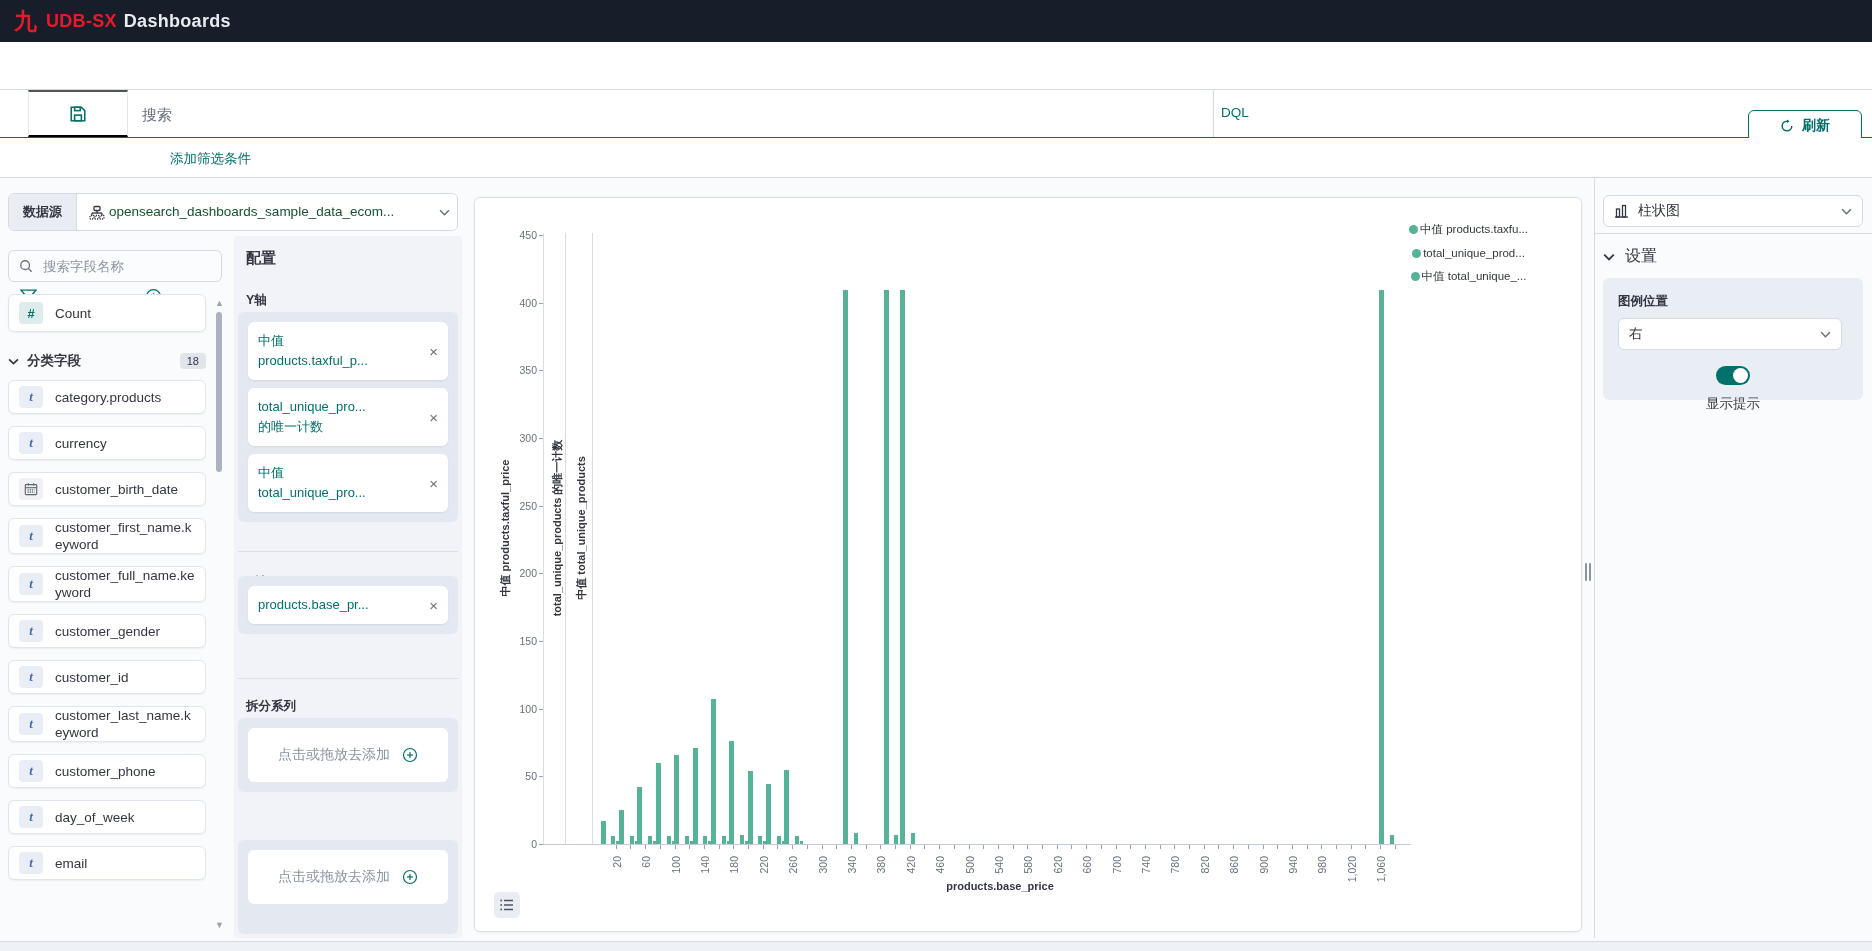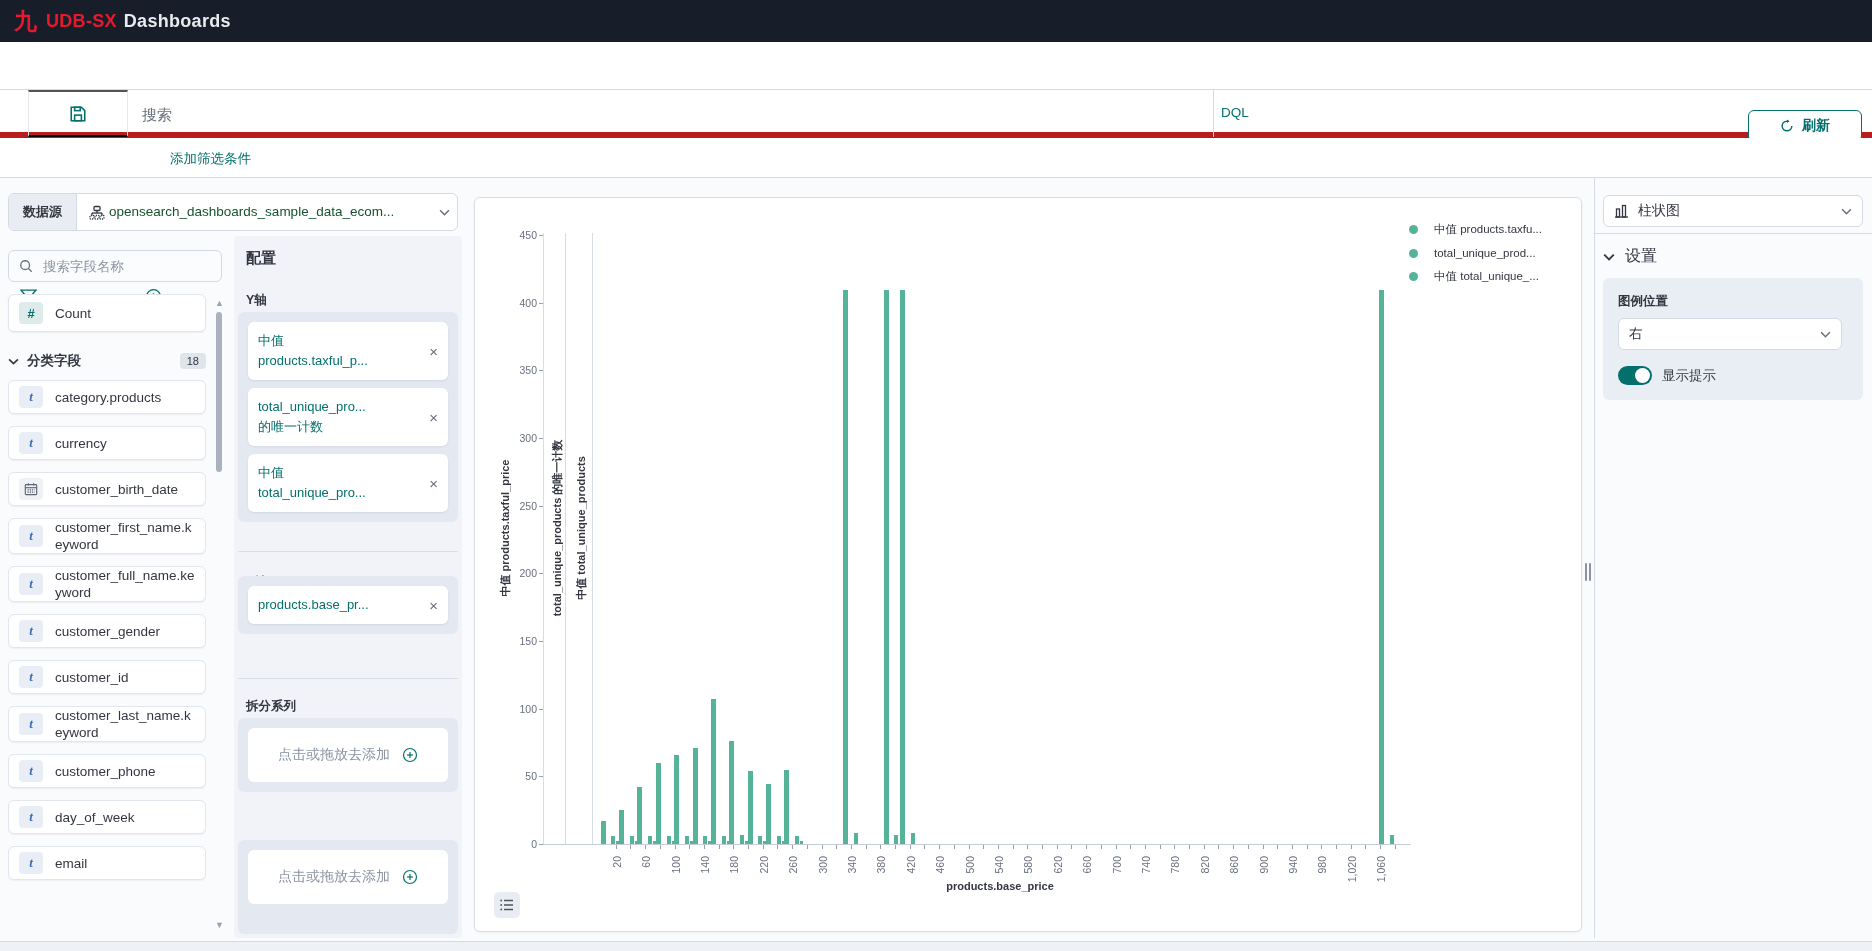--- a/index.html
+++ b/index.html
@@ -24,21 +24,21 @@
   .crumb-prev{left:106px;width:88px;color:#5a6270;}
   .crumb-prev .skew{background:#e0e4ea;}
   .crumb-active{left:200px;width:74px;color:#0b5955;font-weight:700;}
   .crumb-active .skew{background:#c9e5e2;}
   .btn-teal{display:flex;align-items:center;gap:8px;justify-content:center;background:#fff;border:1px solid #04706c;color:#04706c;font-weight:700;font-size:14px;border-radius:6px;cursor:pointer;font-family:inherit;}
   .btn-save-as{position:absolute;left:1655px;top:57px;width:110px;height:32px;}
   .avatar{position:absolute;left:1783px;top:52px;width:28px;height:28px;border-radius:50%;background:#f1d86f;color:#343741;display:flex;align-items:center;justify-content:center;font-size:13px;}
   .help-btn{position:absolute;left:1841px;top:58px;width:17px;height:17px;border-radius:50%;border:1.4px solid #98a2b2;background:none;color:#98a2b2;font-size:10px;line-height:14px;text-align:center;padding:0;cursor:pointer;}
 
   
-  .querybar{position:absolute;left:0;top:90px;width:100%;height:48px;background:#fff;border-bottom:6px solid #b91c1c;box-sizing:border-box;}
+  .querybar{position:absolute;left:0;top:90px;width:100%;height:48px;background:#fff;border-bottom:1px solid #b91c1c;box-sizing:border-box;}
   .saved-query-cell{position:absolute;left:28px;top:0;width:100px;height:47px;border-left:1px solid #e3e8ef;border-right:1px solid #e3e8ef;display:flex;align-items:center;justify-content:center;color:#04706c;cursor:pointer;background:none;}
   .search-input{position:absolute;left:140px;top:8px;width:1050px;height:30px;border:none;outline:none;font-size:15px;font-family:inherit;color:#343741;background:transparent;}
   .search-input::placeholder{color:#69707d;}
   .dql{position:absolute;left:1221px;top:15px;color:#04706c;font-size:13.5px;font-weight:400;cursor:pointer;}
   .date-seg{position:absolute;left:1261px;top:0;width:481px;height:47px;background:#edf0f6;}
   .cal-btn{position:absolute;left:8px;top:12px;display:flex;align-items:center;gap:6px;color:#04706c;background:none;border:none;cursor:pointer;}
   .timerange{position:absolute;left:66px;top:15px;color:#343741;font-size:13.5px;}
   .show-dates{position:absolute;right:10px;top:15px;color:#04706c;font-size:13.5px;cursor:pointer;}
   .btn-refresh{position:absolute;left:1748px;top:8px;width:114px;height:32px;margin-top:12px;}
 
@@ -86,38 +86,38 @@
   .chart-card{position:absolute;left:474px;top:197px;width:1108px;height:735px;background:#fff;border:1px solid #d8dee8;border-radius:6px;box-shadow:0 1px 3px rgba(20,30,50,.05);box-sizing:border-box;}
   .vaxis{position:absolute;width:1px;top:35px;height:611px;background:#d7dde6;}
   .baseline{position:absolute;left:68px;top:646px;width:868px;height:1px;background:#c5ccd8;}
   .ylab{position:absolute;width:46px;text-align:right;font-size:10.5px;color:#69707d;}
   .ytickm{position:absolute;width:4px;height:1px;background:#98a2b2;left:64px;}
   .xtickm{position:absolute;width:1px;height:4px;background:#98a2b2;top:647px;}
   .xlab{position:absolute;font-size:10.5px;color:#69707d;transform-origin:top left;transform:rotate(-90deg) translateX(-100%);white-space:nowrap;top:658px;}
   .ytitle{position:absolute;transform:translate(-50%,-50%) rotate(-90deg);font-weight:700;font-size:11px;color:#343741;white-space:nowrap;top:330px;}
   .bar{position:absolute;}
   #legend{position:absolute;left:934px;top:24px;list-style:none;margin:0;padding:0;}
-  #legend li{display:flex;align-items:center;gap:16px;margin-bottom:10px;font-size:11.5px;color:#343741;cursor:pointer;white-space:nowrap;}
+  #legend li{display:flex;align-items:center;gap:2px;margin-bottom:10px;font-size:11.5px;color:#343741;cursor:pointer;white-space:nowrap;justify-content:center;}
   .dot{width:9px;height:9px;border-radius:50%;flex:0 0 auto;}
   .x-axis-title{position:absolute;left:300px;top:682px;width:450px;text-align:center;font-weight:700;font-size:11px;color:#343741;}
   .list-btn{position:absolute;left:19px;top:694px;width:26px;height:26px;border-radius:5px;background:#e9edf3;border:none;display:flex;align-items:center;justify-content:center;color:#4a5361;cursor:pointer;}
 
   
   .panel-border{position:absolute;left:1594px;top:178px;width:1px;height:760px;background:#d3dae6;}
   .resize-handle{position:absolute;left:1583px;top:563px;width:10px;height:18px;display:flex;gap:2px;justify-content:center;cursor:col-resize;}
   .resize-handle i{width:2px;height:18px;background:#8b93a3;border-radius:1px;}
   .viz-select{position:absolute;left:1603px;top:195px;width:260px;height:32px;border:1px solid #d3dae6;border-radius:6px;background:#fff;box-sizing:border-box;display:flex;align-items:center;gap:9px;padding:0 10px;font-size:14px;cursor:pointer;}
   .viz-select .chev{margin-left:auto;}
   .rp-div{position:absolute;left:1595px;top:233px;width:277px;height:1px;background:#d3dae6;}
   .settings-header{position:absolute;left:1603px;top:246px;display:flex;align-items:center;gap:10px;font-size:16px;cursor:pointer;}
   .settings-panel{position:absolute;left:1603px;top:278px;width:260px;height:122px;background:#e9edf4;border-radius:6px;box-sizing:border-box;padding:15px;}
   .sp-label{font-weight:700;font-size:12.5px;display:block;}
   .sp-select{margin-top:8px;width:224px;height:32px;border:1px solid #d3dae6;border-radius:6px;background:#fff;box-sizing:border-box;display:flex;align-items:center;padding:0 10px;font-size:13.5px;cursor:pointer;}
   .sp-select .chev{margin-left:auto;}
-  .toggle-row{margin-top:16px;display:flex;align-items:center;gap:10px;font-size:13.5px;}
+  .toggle-row{margin-top:16px;display:flex;align-items:center;gap:10px;font-size:13.5px;flex-direction:column;}
   .toggle{width:34px;height:19px;border-radius:10px;background:#04706c;position:relative;border:none;cursor:pointer;padding:0;}
   .toggle .knob{position:absolute;right:2px;top:2px;width:15px;height:15px;border-radius:50%;background:#fff;}
 
   .bottom-strip{position:absolute;left:0;top:941px;width:100%;height:10px;background:#eef1f5;border-top:1px solid #d3dae6;box-sizing:border-box;}
 </style>
 </head>
 <body>
 
 <div class="screen">
 

